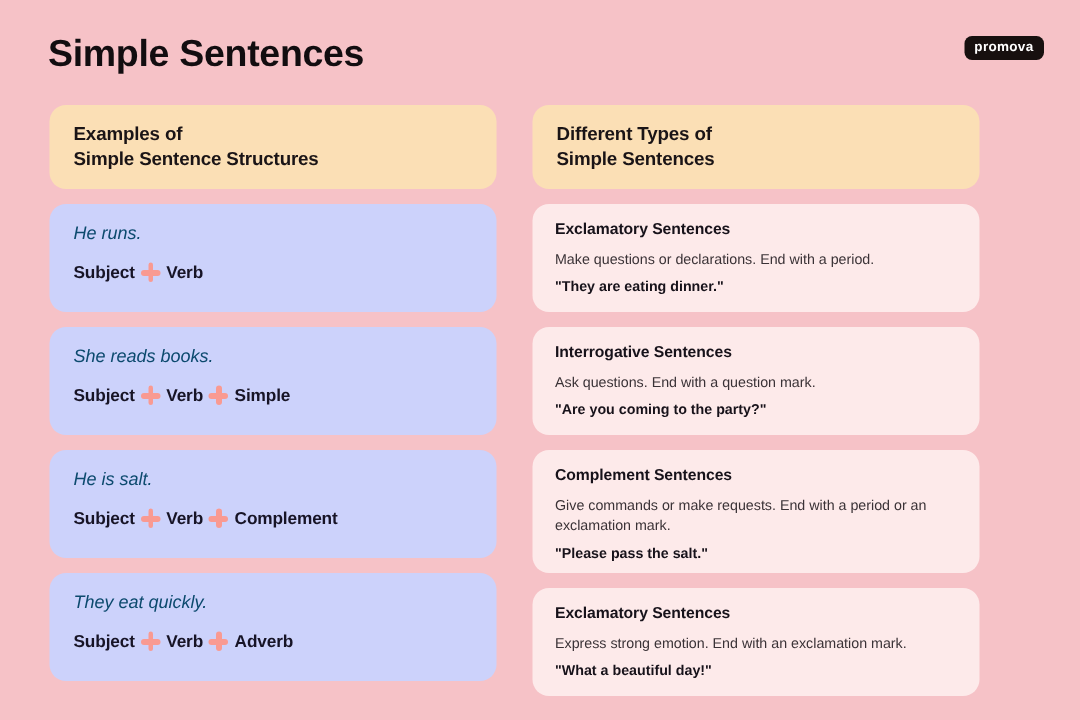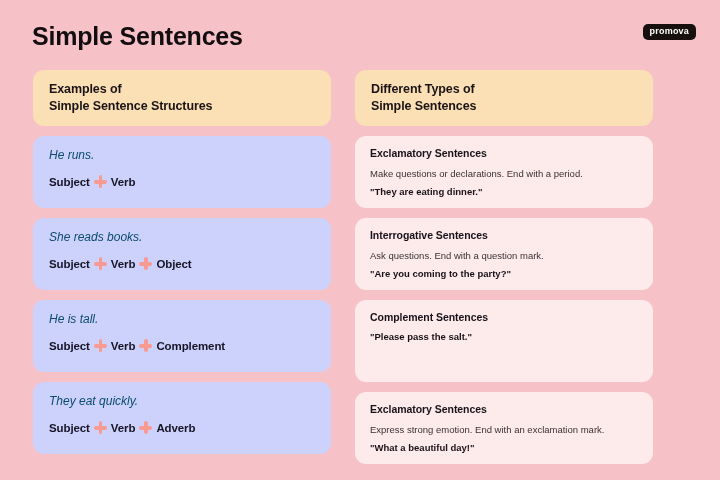--- a/index.html
+++ b/index.html
@@ -192,26 +192,26 @@
       </div>
     </div>
 
     <div class="structure-card">
       <div class="structure-example">She reads books.</div>
       <div class="structure-formula">
         <span class="formula-part">Subject</span>
         <span class="plus-icon"></span>
         <span class="formula-part">Verb</span>
         <span class="plus-icon"></span>
-        <span class="formula-part">Object</span>
-      </div>
-    </div>
-
-    <div class="structure-card">
-      <div class="structure-example">He is tall.</div>
+        <span class="formula-part">Simple</span>
+      </div>
+    </div>
+
+    <div class="structure-card">
+      <div class="structure-example">He is salt.</div>
       <div class="structure-formula">
         <span class="formula-part">Subject</span>
         <span class="plus-icon"></span>
         <span class="formula-part">Verb</span>
         <span class="plus-icon"></span>
         <span class="formula-part">Complement</span>
       </div>
     </div>
 
     <div class="structure-card">
@@ -241,20 +241,21 @@
     </div>
 
     <div class="type-card h-short">
       <div class="type-title">Interrogative Sentences</div>
       <div class="type-desc">Ask questions. End with a question mark.</div>
       <div class="type-example">"Are you coming to the party?"</div>
     </div>
 
     <div class="type-card h-tall">
       <div class="type-title">Complement Sentences</div>
+      <div class="type-desc">Give commands or make requests. End with a period or an exclamation mark.</div>
       <div class="type-example">"Please pass the salt."</div>
     </div>
 
     <div class="type-card h-short">
       <div class="type-title">Exclamatory Sentences</div>
       <div class="type-desc">Express strong emotion. End with an exclamation mark.</div>
       <div class="type-example">"What a beautiful day!"</div>
     </div>
 
   </div>

